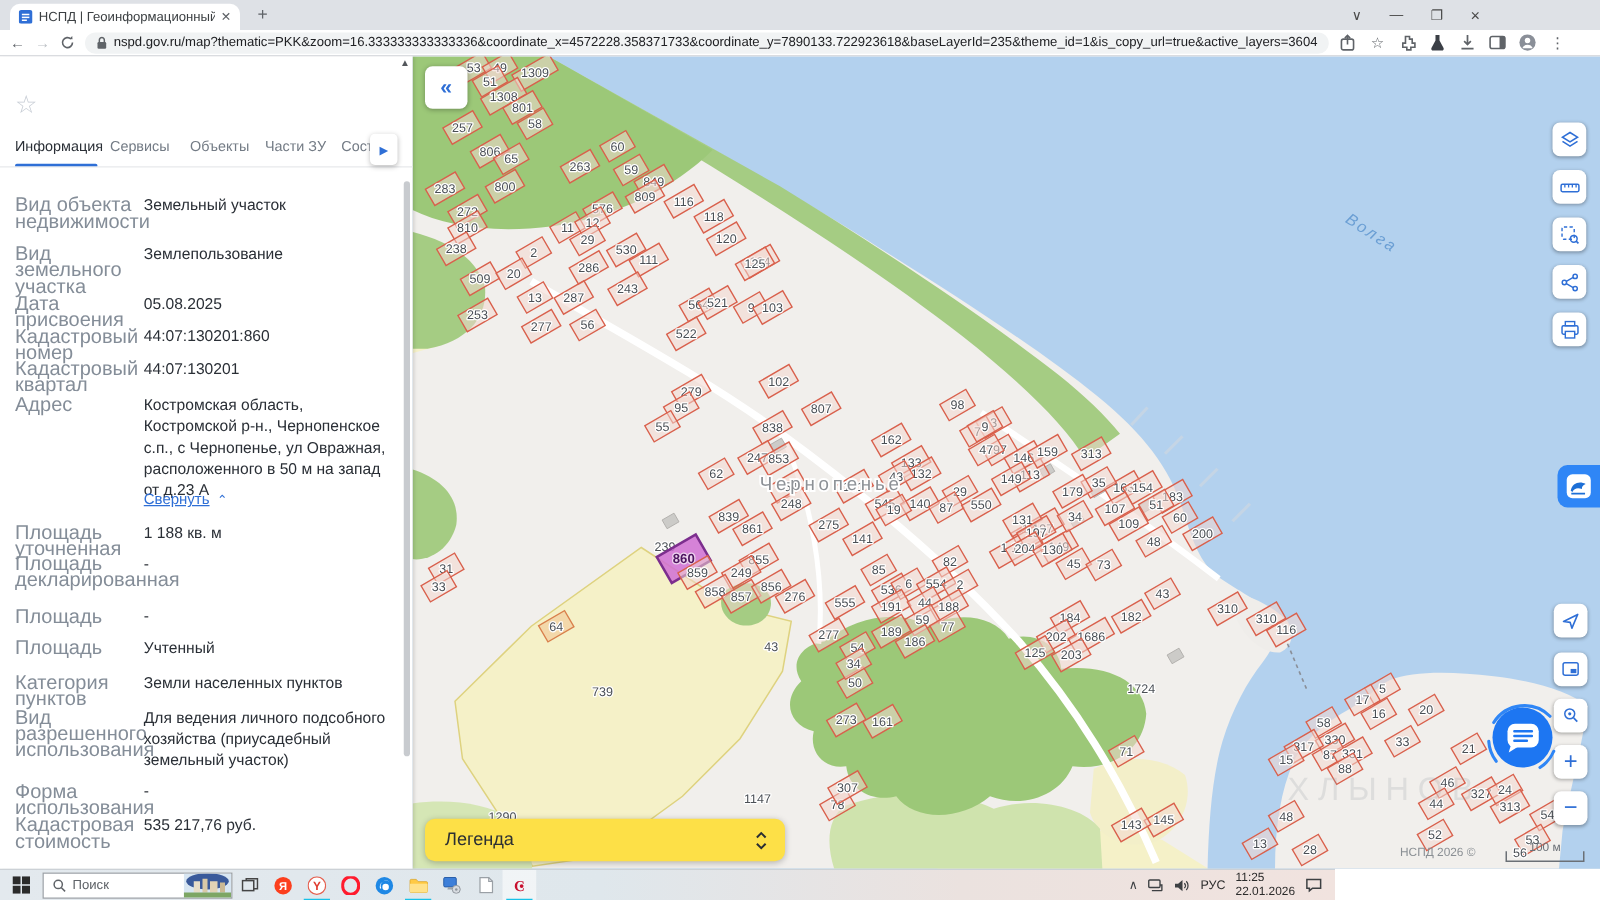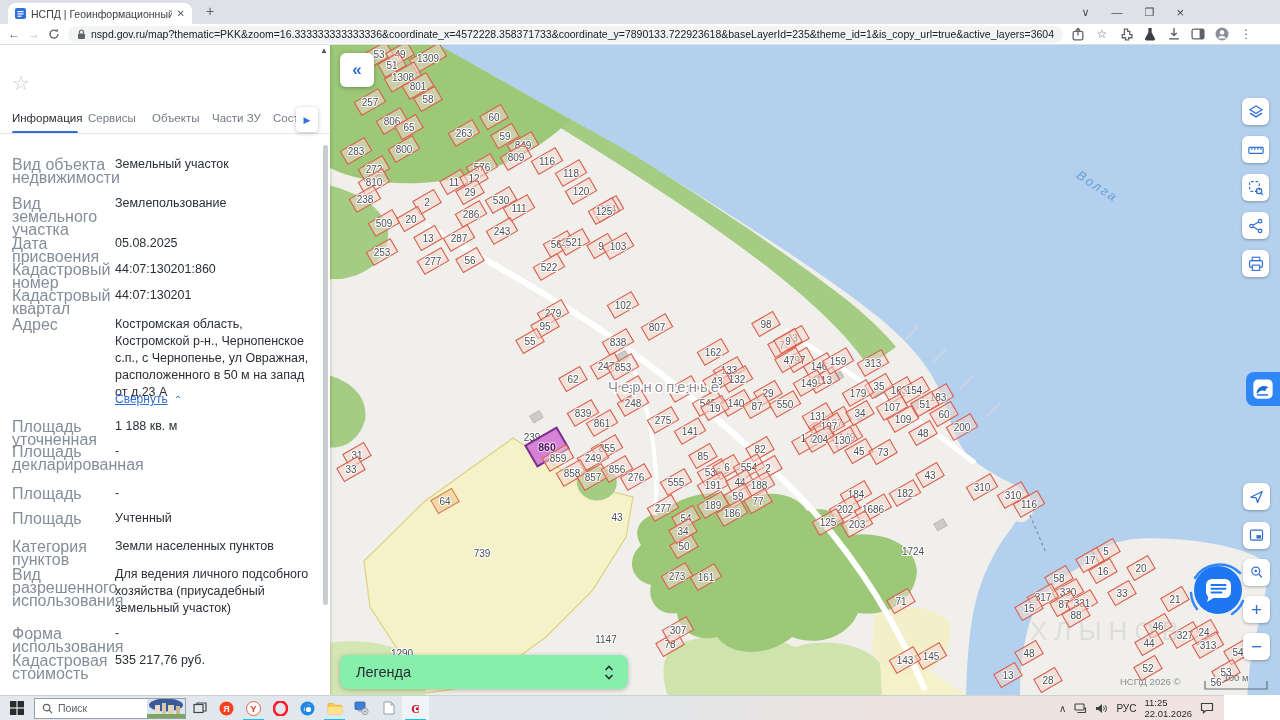--- a/index.html
+++ b/index.html
@@ -42,26 +42,26 @@
 .plabel{font-size:10px;fill:#4a4f55;text-anchor:middle;paint-order:stroke;stroke:#ffffff;stroke-width:2px;stroke-linejoin:round}
 .plabel-h{font-size:10.5px;font-weight:bold;fill:#4d1460;text-anchor:middle;paint-order:stroke;stroke:#eed6ef;stroke-width:2px}
 .pc{fill:#f3d7d0;fill-opacity:.55;stroke:#d9604c;stroke-width:1.1}
 .pc-h{fill:#d06ed4;fill-opacity:.85;stroke:#7c2e8e;stroke-width:2}
 .pc-o{fill:#f2cfa0;fill-opacity:.75;stroke:#d9804c;stroke-width:1.1}
 .mbtn{position:absolute;width:27px;height:27px;background:#fff;border-radius:6px;box-shadow:0 1px 3px rgba(0,0,0,.3);display:flex;align-items:center;justify-content:center;cursor:pointer;z-index:6}
 .mbtn svg{display:block}
 .collapse-btn{position:absolute;left:10px;top:8px;width:34px;height:34px;background:#fff;border-radius:6px;box-shadow:0 1px 4px rgba(0,0,0,.3);color:#2f6fd6;font-size:17px;font-weight:bold;display:flex;align-items:center;justify-content:center;cursor:pointer;z-index:6}
 .login{position:absolute;left:748px;top:12px;width:193px;height:30px;background:#fff;border-radius:6px;box-shadow:0 1px 4px rgba(0,0,0,.25);display:flex;align-items:center;justify-content:flex-end;gap:7px;padding:0 12px;cursor:pointer;z-index:6}
 .login span{font-size:13px;color:#2f6fd6}
-.legend{position:absolute;left:10px;top:610px;width:288px;height:34px;background:#86efac;border-radius:8px;box-shadow:0 1px 5px rgba(0,0,0,.25);display:flex;align-items:center;justify-content:space-between;padding:0 14px 0 16px;cursor:pointer;z-index:6}
+.legend{position:absolute;left:10px;top:610px;width:288px;height:34px;background:#fde047;border-radius:8px;box-shadow:0 1px 5px rgba(0,0,0,.25);display:flex;align-items:center;justify-content:space-between;padding:0 14px 0 16px;cursor:pointer;z-index:6}
 .legend span{font-size:14.5px;color:#2b2f33}
 .mascot{position:absolute;left:916px;top:327px;width:34px;height:34px;background:#2f86f6;border-radius:8px 0 0 8px;display:flex;align-items:center;justify-content:center;cursor:pointer;z-index:6}
 .fab{position:absolute;left:855px;top:512px;width:66px;height:66px;z-index:6;cursor:pointer}
 
-.taskbar{position:absolute;left:0;top:695px;width:1224px;height:25px;background:linear-gradient(90deg,#e3e9ee,#dfe7ec 45%,#ebe2df 72%,#f1e3df);border-top:1px solid #ccd1d6;display:flex;align-items:center;z-index:40}
+.taskbar{position:absolute;left:0;top:695px;width:1068px;height:25px;background:linear-gradient(90deg,#e3e9ee,#dfe7ec 45%,#ebe2df 72%,#f1e3df);border-top:1px solid #ccd1d6;display:flex;align-items:center;z-index:40}
 .tb-start{width:34px;height:25px;display:flex;align-items:center;justify-content:center;cursor:pointer}
 .tb-search{width:152px;height:21px;background:#fff;border:1px solid #9aa0a6;display:flex;align-items:center;gap:5px;padding:0 0 0 7px;overflow:hidden;cursor:text}
 .tb-search span{font-size:10.5px;color:#5f6368;flex:1}
 .tb-ic{width:27px;height:25px;display:flex;align-items:center;justify-content:center;position:relative;cursor:pointer}
 .tb-ic.active{background:rgba(255,255,255,.55)}
 .tb-ic .runline{position:absolute;left:3px;bottom:0;width:21px;height:2px;background:#17c1e8}
 .tray{margin-left:auto;display:flex;align-items:center;gap:8px;padding-right:10px}
 .tray .tico{font-size:10px;color:#3d4043;cursor:pointer}
 .tray .lang{font-size:10px;color:#2b2b2b;cursor:pointer}
 .clock{text-align:left;font-size:9.5px;line-height:11px;color:#2b2b2b;cursor:pointer}

